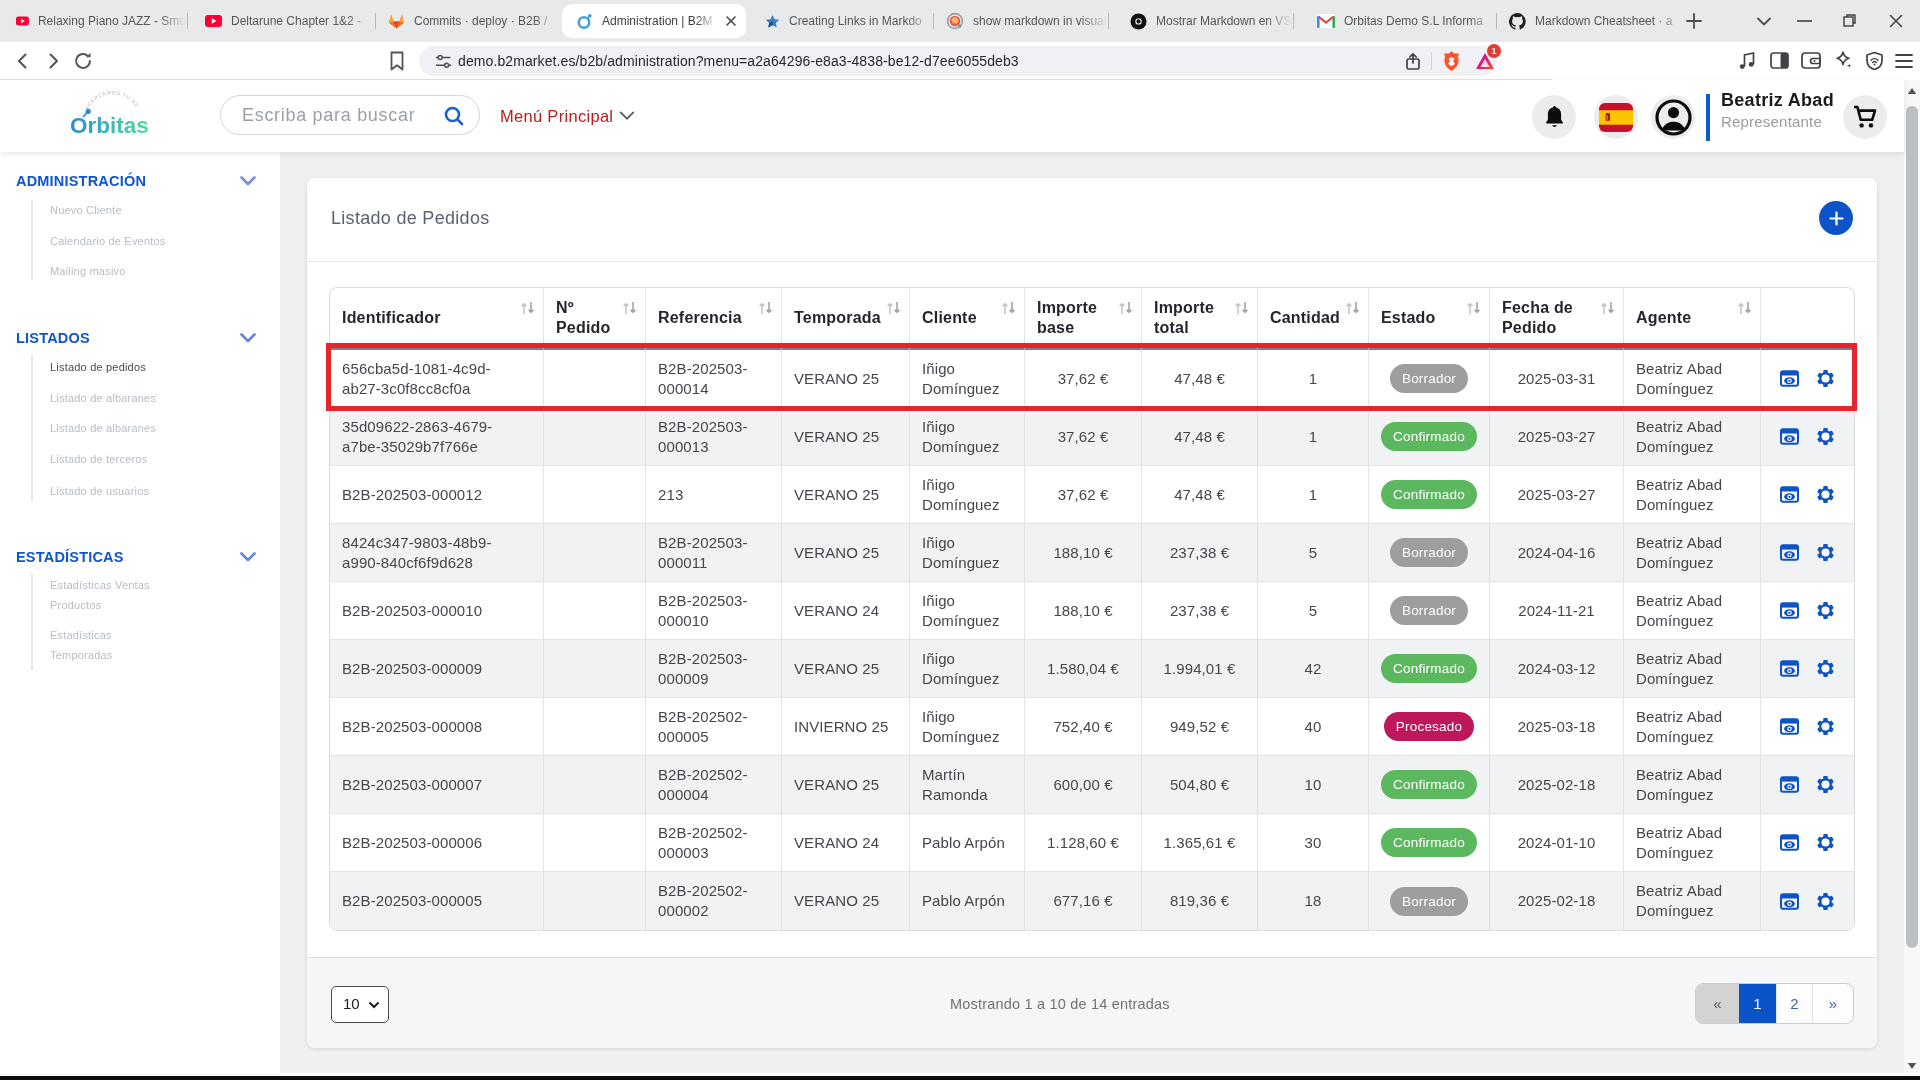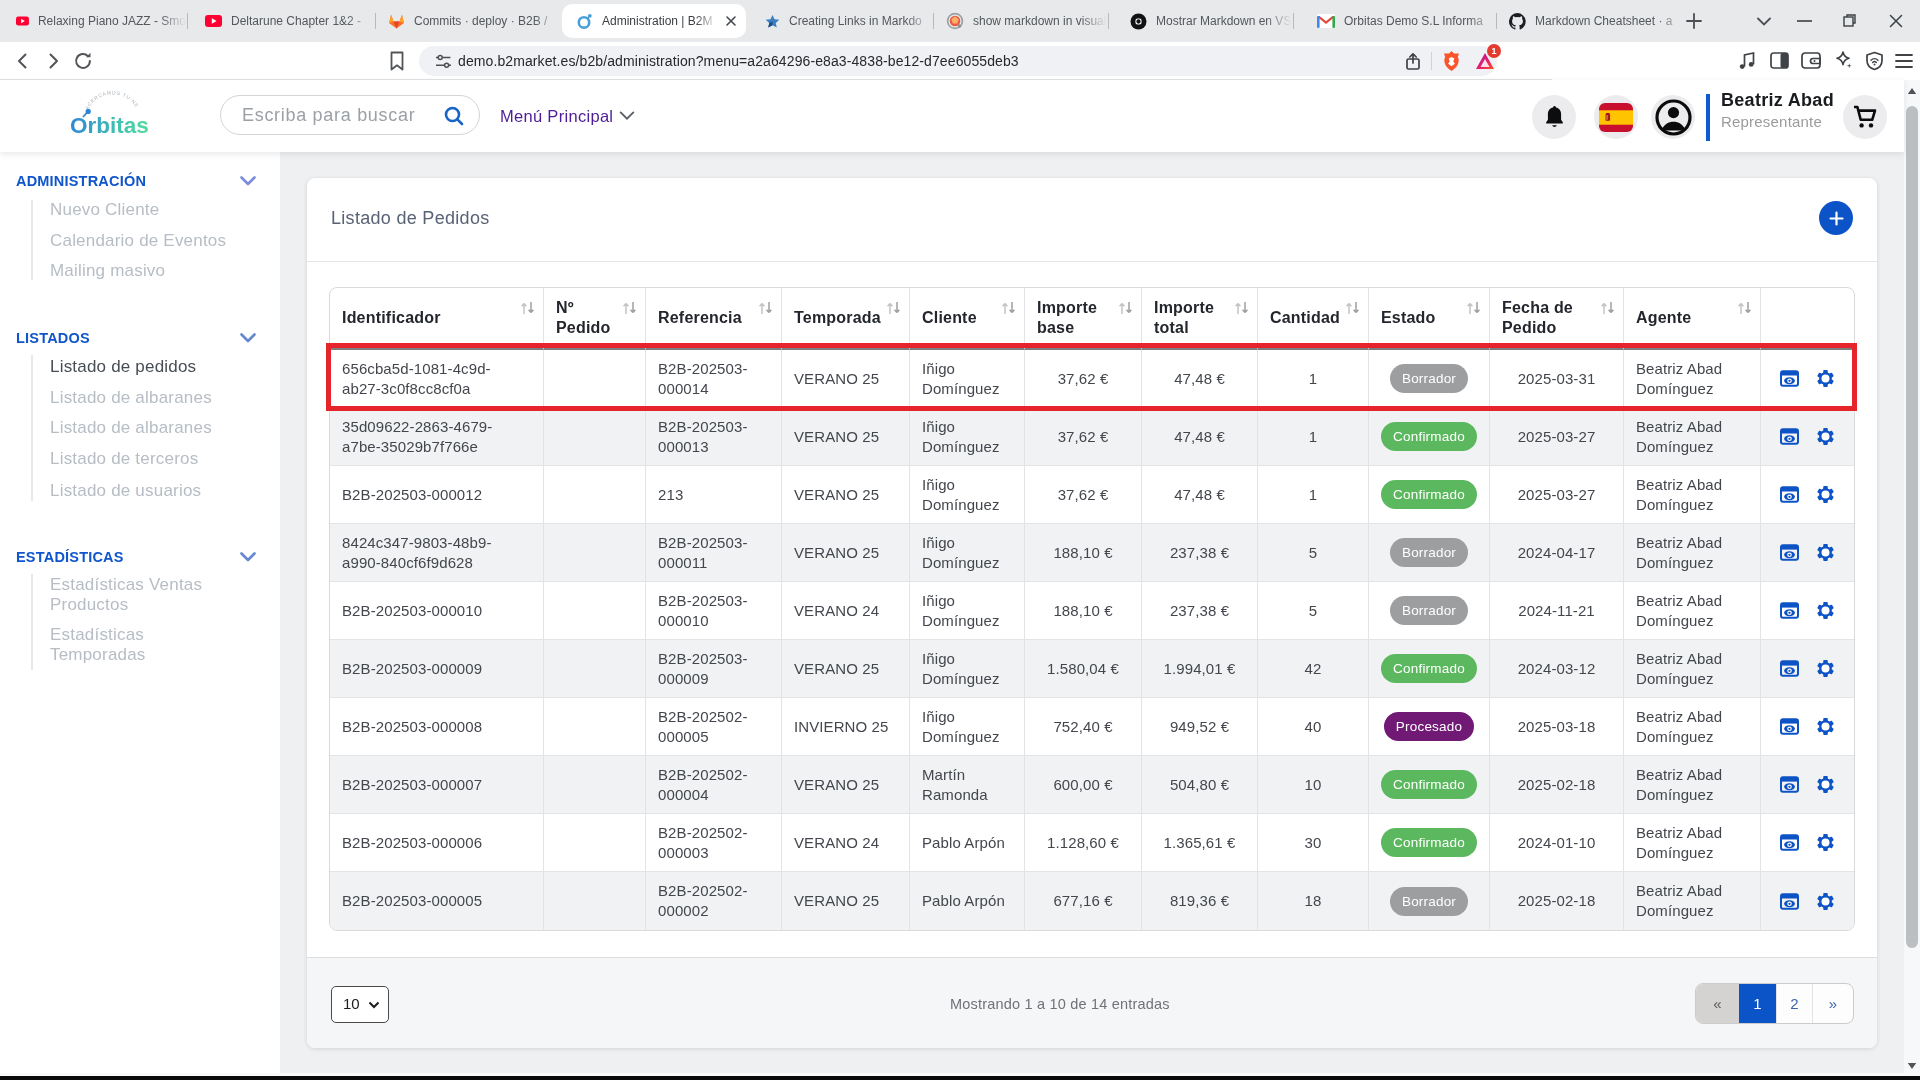--- a/index.html
+++ b/index.html
@@ -13,52 +13,52 @@
 #activetab{position:absolute;left:562px;top:4px;width:184px;height:34px;background:#fff;border-radius:10px;display:flex;align-items:center;overflow:hidden}
 #activetab .ttl{font-size:12px;color:#3b3e42;white-space:nowrap;margin-left:9px}
 .afade{position:absolute;top:0;right:28px;width:22px;height:34px;background:linear-gradient(to right,rgba(255,255,255,0),#fff)}
 #toolbar{left:0;top:42px;width:1552px;height:38px;background:#fff;border-bottom:1px solid #e1e3e6}
 #urlpill{position:absolute;left:419px;top:4px;width:1078px;height:30px;background:#eff1f4;border-radius:15px}
 #urltext{position:absolute;left:39px;top:7px;font-size:14px;color:#26282b;letter-spacing:0.1px}
 
 #apphead{left:0;top:80px;width:1904px;height:72px;background:#fff;box-shadow:0 2px 6px rgba(60,64,70,.12);z-index:5}
 #searchpill{position:absolute;left:220px;top:15px;width:260px;height:40px;border:1px solid #d2d4d7;border-radius:20px}
 #searchpill span{position:absolute;left:21px;top:9px;font-size:18px;letter-spacing:.7px;color:#9aa0a6}
-#menulbl{position:absolute;left:500px;top:27px;font-size:16.5px;letter-spacing:.3px;color:#4c1d95}
+#menulbl{position:absolute;left:500px;top:27px;font-size:16.5px;letter-spacing:.3px;color:#b91c1c}
 .hcirc{position:absolute;top:15px;width:44px;height:44px;border-radius:50%;background:#ececee;display:flex;align-items:center;justify-content:center}
 #bluebar{position:absolute;left:1706px;top:14px;width:4px;height:47px;background:#0c5bd3}
 #uname{position:absolute;left:1721px;top:10px;font-size:18px;font-weight:bold;color:#191c1f;letter-spacing:.3px}
 #urole{position:absolute;left:1721px;top:33px;font-size:15px;color:#9b9b9b;letter-spacing:.2px}
 
 #contentbg{left:280px;top:152px;width:1624px;height:921px;background:#eff0f2}
 #sidebar{left:0;top:152px;width:280px;height:921px;background:#fff}
 .sgh{position:absolute;left:16px;font-size:14.5px;font-weight:bold;letter-spacing:.2px;color:#0f55cb}
 .schev{position:absolute;left:240px}
 .svline{position:absolute;left:31px;width:2px;background:#e7e8ea}
-.sitem{position:absolute;left:50px;width:205px;font-size:17px;line-height:20px;color:#b7bdc4;letter-spacing:.2px}
+.sitem{position:absolute;left:50px;width:205px;font-size:11px;line-height:20px;color:#b7bdc4;letter-spacing:.2px}
 .sactive{color:#474d55}
 
 #card{left:307px;top:178px;width:1570px;height:870px;background:#fff;border-radius:8px;box-shadow:0 1px 4px rgba(40,44,50,.14)}
 #cardtitle{position:absolute;left:24px;top:30px;font-size:18px;letter-spacing:.3px;color:#596274}
 #carddiv{position:absolute;left:0;top:83px;width:1570px;height:1px;background:#e4e5e7}
 #plusbtn{position:absolute;left:1512px;top:23px;width:34px;height:34px;border-radius:50%;background:#0c53c8;display:flex;align-items:center;justify-content:center}
 #cardfoot{position:absolute;left:0;top:779px;width:1570px;height:91px;background:#f5f6f8;border-top:1px solid #dcddde;border-radius:0 0 8px 8px}
 
 #tablewrap{left:329px;top:287px;width:1526px;height:644px;border:1px solid #d9dadc;border-radius:8px;overflow:hidden;background:#fff}
 table{border-collapse:separate;border-spacing:0;table-layout:fixed;width:1524px;font-family:"Liberation Sans",sans-serif}
 th{height:62px;vertical-align:middle;text-align:left;padding:0 12px;font-size:16px;font-weight:bold;color:#23262c;letter-spacing:.2px;border-bottom:2px solid #7c7d7f;border-right:1px solid #e2e3e5;position:relative;line-height:20px}
 th:last-child{border-right:none}
 td{height:58px;vertical-align:middle;padding:0 12px;font-size:15px;color:#43474d;letter-spacing:.1px;line-height:20px;border-bottom:1px solid #e3e4e6;border-right:1px solid #e2e3e5;overflow:hidden}
 td:last-child{border-right:none}
 tr:last-child td{border-bottom:none}
 tr.even td{background:#f1f2f3}
 td.r{text-align:center}td.c{text-align:center}
 .sort{position:absolute;top:13px;right:8px}
 .badge{display:inline-block;height:29px;line-height:29px;padding:0 12px;border-radius:15px;font-size:13.5px;color:#fff;letter-spacing:.2px}
-.b-gray{background:#9c9ea0}.b-green{background:#5cb85f}.b-orange{background:#701a75}
+.b-gray{background:#9c9ea0}.b-green{background:#5cb85f}.b-orange{background:#be185d}
 .icocell{display:flex;align-items:center;justify-content:center;gap:16px}
 
 #pgselect{position:absolute;left:24px;top:28px;width:58px;height:37px;border:1.5px solid #4a4a4a;border-radius:5px;background:#fff}
 #pgselect span{position:absolute;left:11px;top:8px;font-size:15px;color:#202020}
 #showing{position:absolute;left:643px;top:38px;font-size:14.5px;color:#6f7276;letter-spacing:.2px}
 #pager{position:absolute;left:1388px;top:25px;height:41px;border:1px solid #cbcccd;border-radius:8px;overflow:hidden;display:flex;background:#fdfdfd}
 .pbtn{height:39px;display:flex;align-items:center;justify-content:center;font-size:15px}
 
 #redbox{left:326px;top:343px;width:1531px;height:68px;border:5px solid #e5252b;z-index:9}
 
@@ -534,21 +534,21 @@
 <tr class="even">
           <td>8424c347-9803-48b9-<br>a990-840cf6f9d628</td>
           <td></td>
           <td>B2B-202503-000011</td>
           <td>VERANO 25</td>
           <td>Iñigo Domínguez</td>
           <td class="r">188,10 €</td>
           <td class="r">237,38 €</td>
           <td class="c">5</td>
           <td class="c"><span class="badge b-gray">Borrador</span></td>
-          <td class="c">2024-04-17</td>
+          <td class="c">2024-04-16</td>
           <td>Beatriz Abad Domínguez</td>
           <td>
             <div class="icocell">
               <svg width="19" height="17" viewBox="0 0 19 17">
                 <rect x="1" y="1.2" width="17" height="14.6" rx="2" fill="none" stroke="#0d53c6" stroke-width="2"></rect>
                 <path d="M2 2h15v3.6H2z" fill="#0d53c6"></path>
                 <ellipse cx="9.5" cy="10.8" rx="5.4" ry="3.5" fill="#0d53c6"></ellipse>
                 <circle cx="9.5" cy="10.8" r="2.3" fill="#fff"></circle>
                 <circle cx="9.5" cy="10.8" r="1.15" fill="#0d53c6"></circle>
               </svg>

